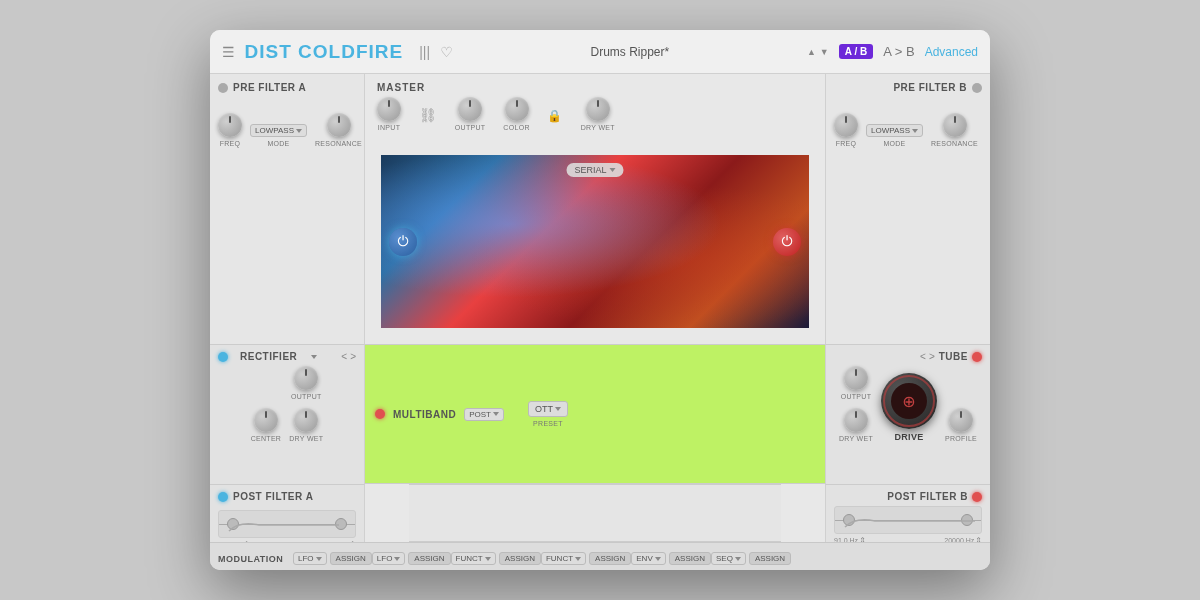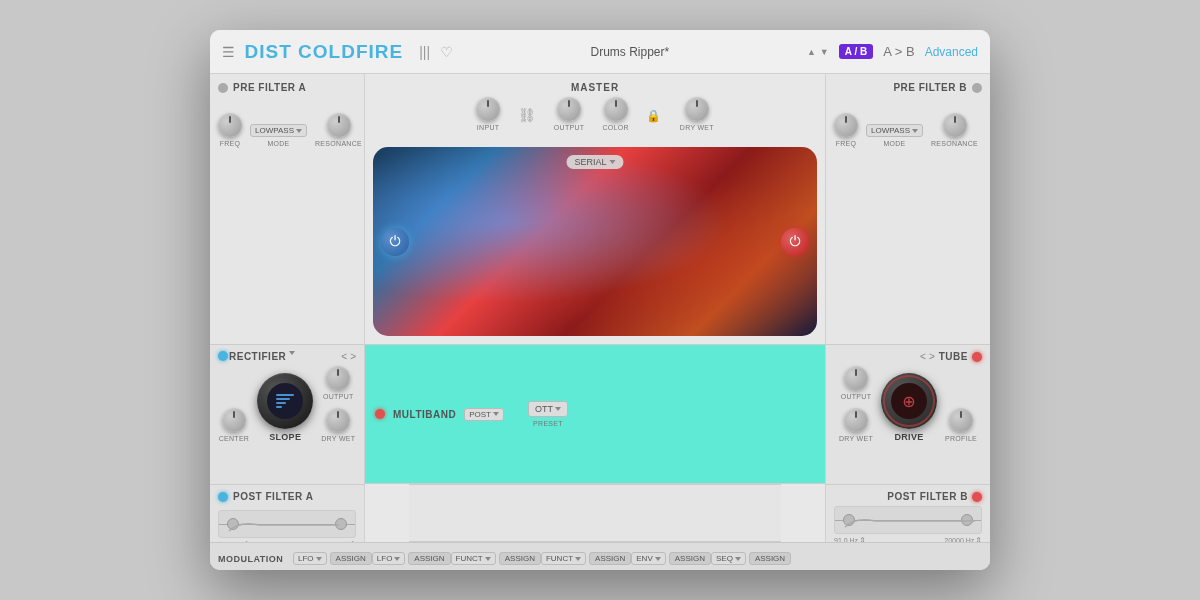--- a/index.html
+++ b/index.html
@@ -187,21 +187,21 @@
     .center-master {
       flex: 1;
       display: flex;
       flex-direction: column;
       background: #e8e8e8;
     }
     .master-top {
       padding: 8px 12px;
       display: flex;
       flex-direction: column;
-      align-items: center;
+      align-items: flex-start;
       gap: 4px;
     }
     .master-title {
       font-size: 10px;
       font-weight: bold;
       color: #555;
       letter-spacing: 1px;
       text-transform: uppercase;
     }
     .master-knobs {
@@ -218,22 +218,21 @@
       font-size: 12px;
       color: #999;
       padding-bottom: 8px;
     }
 
     
     .center-art {
       position: relative;
       overflow: hidden;
       flex: 1;
-      margin: 8px;
-      border-radius: 15px;
+      margin: 16px;
     }
     .art-bg {
       width: 100%;
       height: 100%;
       background: linear-gradient(135deg, #1a3a5c 0%, #2d6fa3 20%, #e84040 40%, #8b1a1a 60%, #c05020 80%, #1a1a3a 100%);
       position: relative;
     }
     .art-overlay {
       position: absolute;
       inset: 0;
@@ -297,21 +296,22 @@
       border-top: 1px solid #ccc;
     }
     .rectifier-header {
       display: flex;
       align-items: center;
       justify-content: space-between;
       margin-bottom: 4px;
     }
     .rectifier-title-group {
       display: flex;
-      gap: 1px;
+      align-items: center;
+      gap: 12px;
     }
     .rect-nav {
       display: flex;
       gap: 3px;
       color: #888;
       font-size: 10px;
     }
     .rectifier-knobs {
       display: flex;
       gap: 8px;
@@ -358,21 +358,21 @@
       flex-direction: column;
       border-top: 1px solid #ccc;
     }
 
     
     .multi-feedback {
       display: flex;
       padding: 6px 10px;
       gap: 16px;
       align-items: center;
-      background: #5eead4;
+      background: #bef264;
       border-bottom: 1px solid #ccc;
       flex: 1;
     }
     .multi-left {
       display: flex;
       align-items: center;
       gap: 8px;
     }
     .feedback-right {
       display: flex;
@@ -703,33 +703,20 @@
           <div class="rect-nav">
             <span>&lt;</span>
             <span>&gt;</span>
           </div>
         </div>
         <div class="rectifier-knobs">
           <div class="knob-group">
             <div class="knob knob-sm"></div>
             <span class="knob-label">CENTER</span>
           </div>
-          <div class="knob-group">
-            <div class="slope-knob">
-              <div class="slope-inner">
-                <div class="slope-lines">
-                  <div class="slope-line" style="width:18px;"></div>
-                  <div class="slope-line" style="width:14px;"></div>
-                  <div class="slope-line" style="width:10px;"></div>
-                  <div class="slope-line" style="width:6px;"></div>
-                </div>
-              </div>
-            </div>
-            <span class="knob-label" style="font-weight:bold;color:#444;font-size:9px;">SLOPE</span>
-          </div>
           <div style="display:flex;flex-direction:column;gap:8px;">
             <div class="knob-group">
               <div class="knob knob-sm"></div>
               <span class="knob-label">OUTPUT</span>
             </div>
             <div class="knob-group">
               <div class="knob knob-sm"></div>
               <span class="knob-label">DRY WET</span>
             </div>
           </div>

